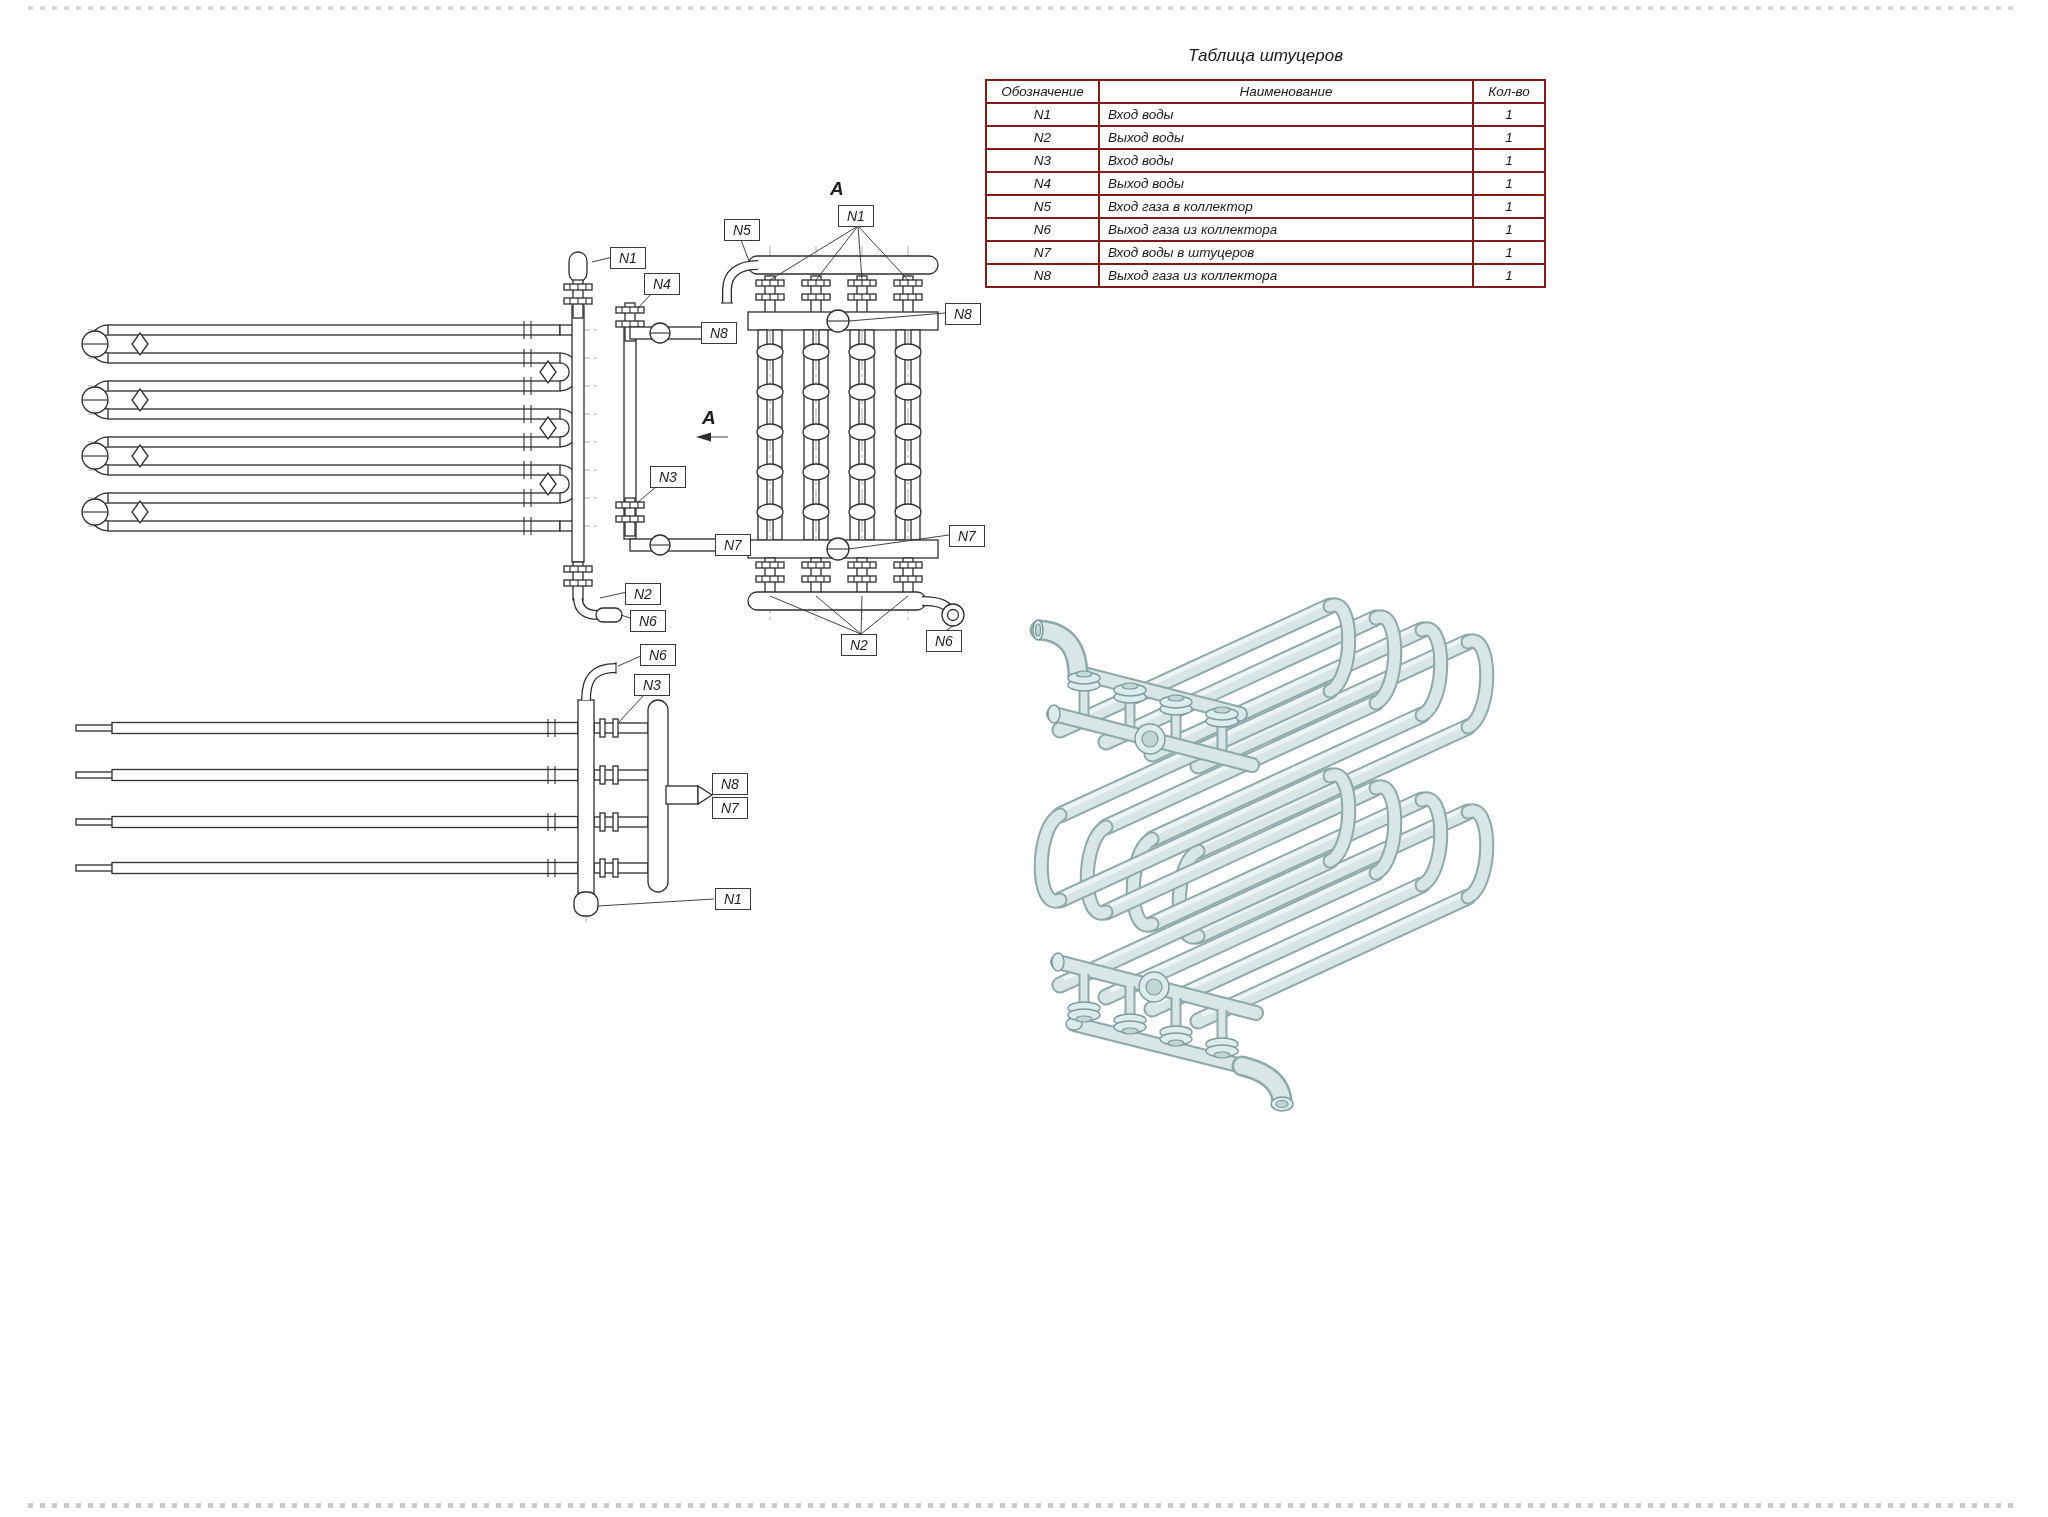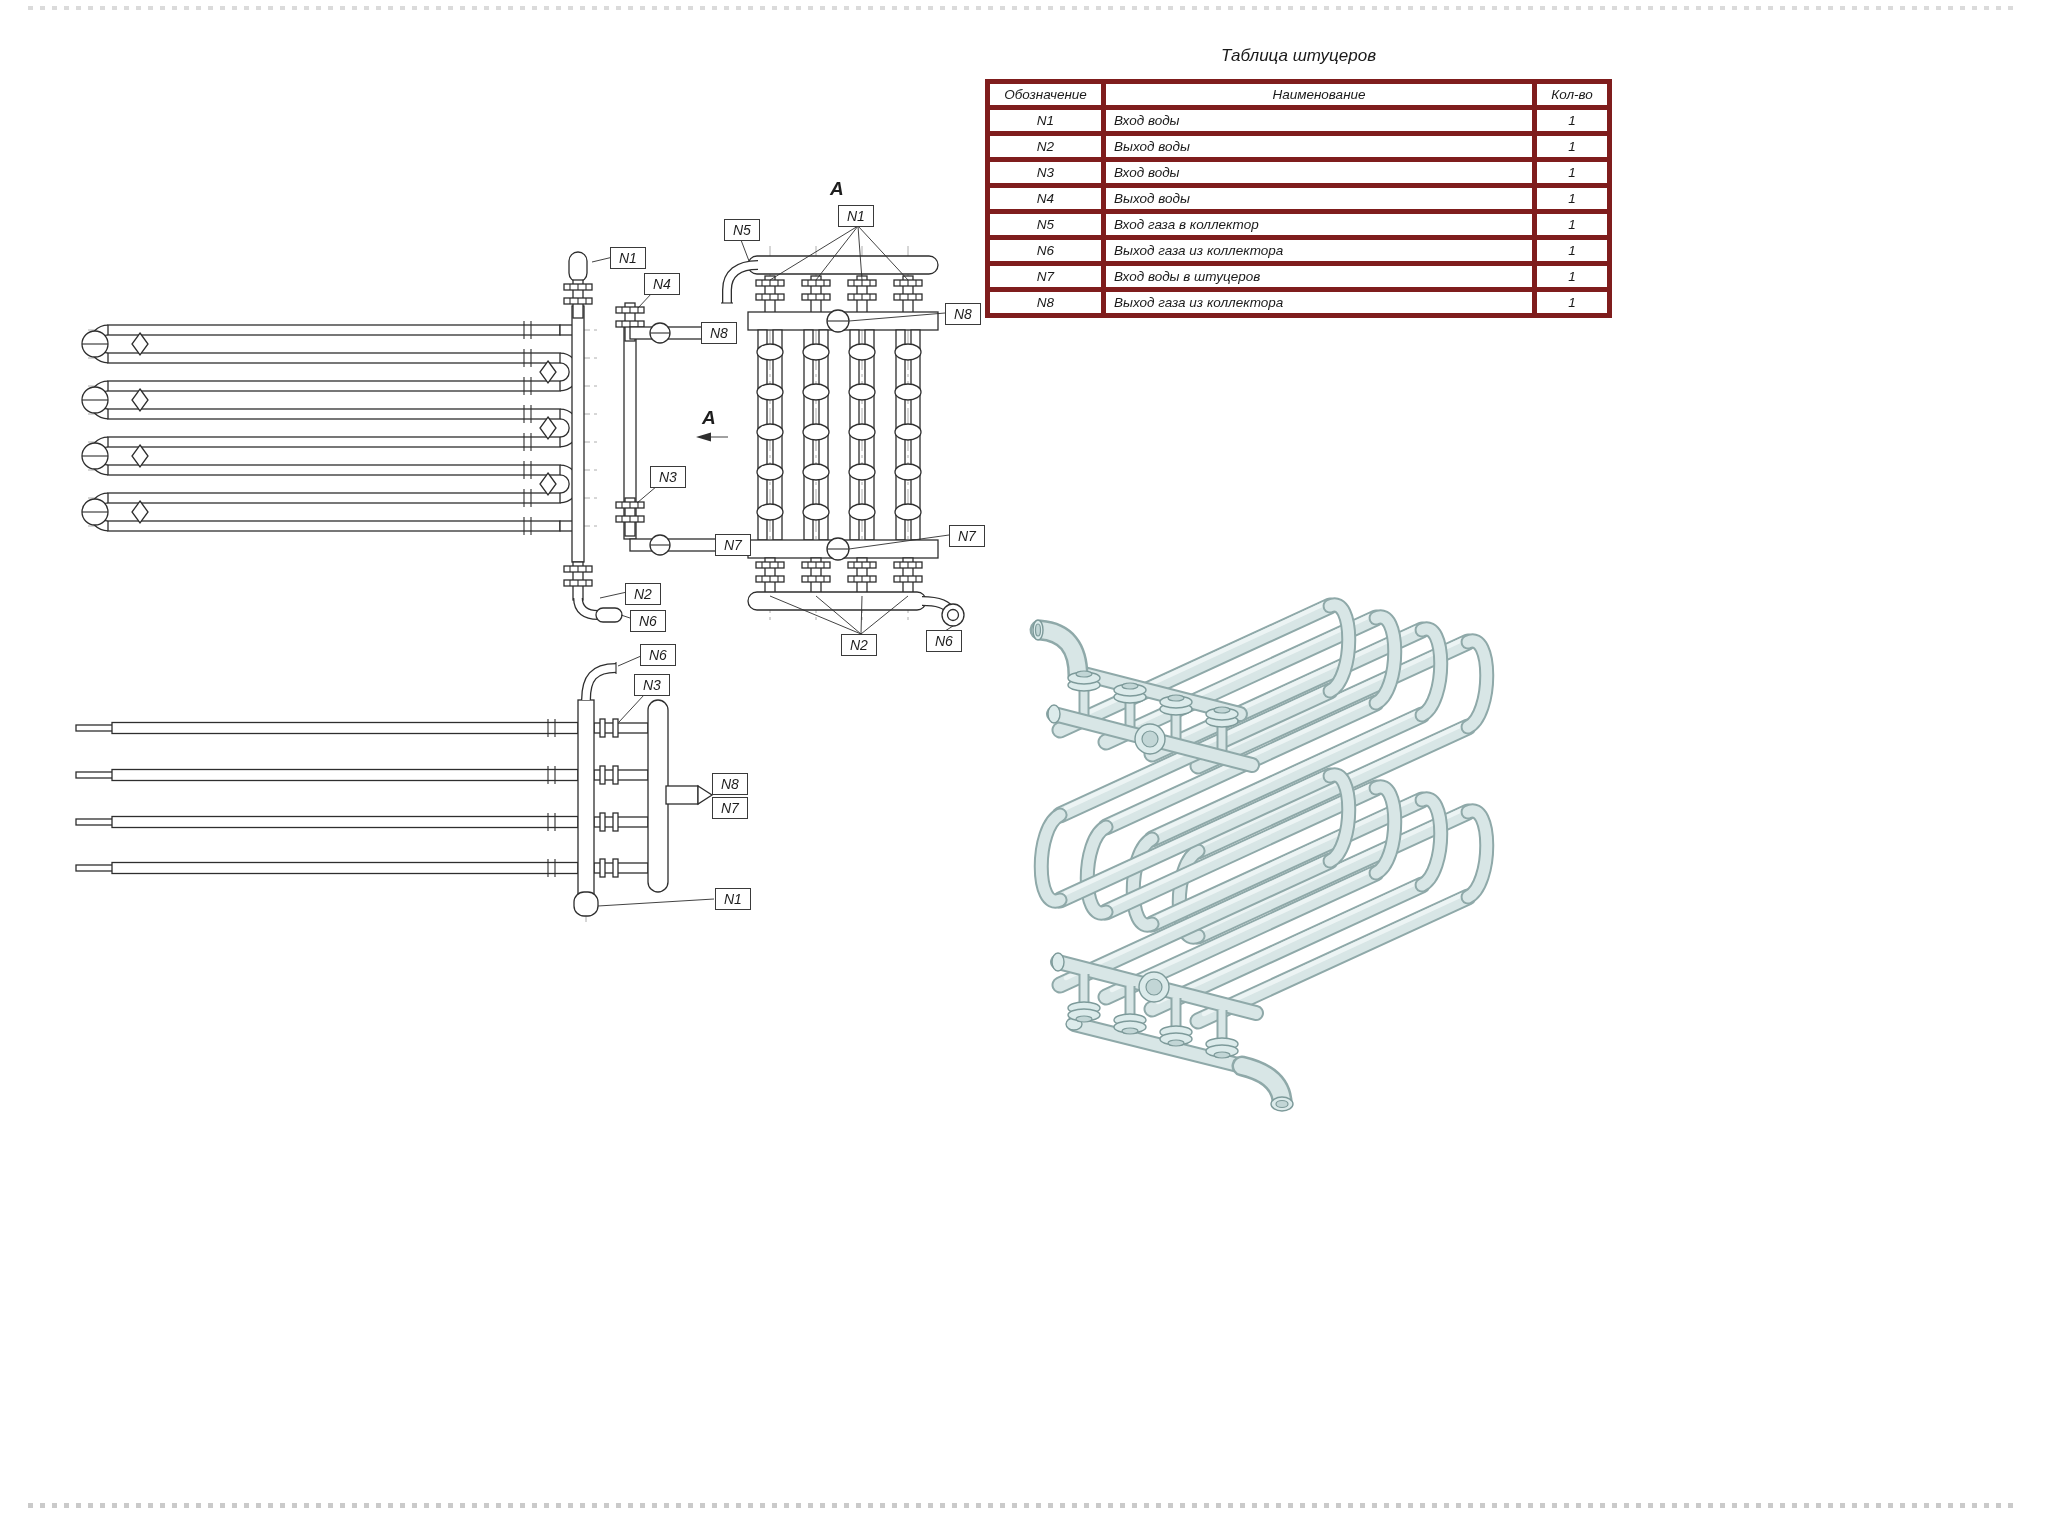--- a/index.html
+++ b/index.html
@@ -33,24 +33,24 @@
   .rciL{stroke:#d8e6e6;stroke-width:16;stroke-linecap:round;fill:none;}
   .rf{fill:#dcebeb;stroke:#7d9a9a;stroke-width:1.4;}
   .rf2{fill:#c2d6d6;stroke:#7d9a9a;stroke-width:1.2;}
 
   
   .callout{position:absolute;border:1.2px solid #3a3a3a;background:#fff;font-style:italic;
     font-size:14px;line-height:1;padding:3px 8px;color:#1d1d1d;white-space:nowrap;z-index:5;}
   .sec-label{position:absolute;font-style:italic;font-weight:bold;font-size:19px;color:#1d1d1d;z-index:5;}
 
   
-  .nz-block{position:absolute;left:985px;top:46px;width:627px;color:#1a1a1a;z-index:4;}
+  .nz-block{position:absolute;left:985px;top:46px;width:561px;color:#1a1a1a;z-index:4;}
   .nz-title{text-align:center;font-style:italic;font-size:17px;margin-bottom:13px;}
   .nz-block table{border-collapse:collapse;width:100%;font-size:13.5px;font-style:italic;}
-  .nz-block th,.nz-block td{border:5px solid #7f1d1d;height:21px;padding:0 8px;font-weight:normal;}
+  .nz-block th,.nz-block td{border:2px solid #7f1d1d;height:21px;padding:0 8px;font-weight:normal;}
   .nz-block th{text-align:center;}
   .nz-block td.c{text-align:center;}
 </style>
 </head>
 <body>
 
 <div class="sheet">
 
   <div class="edge-dots" style="top:6px;"></div>
   <div class="edge-dots" style="bottom:9px;opacity:.8;height:5px;"></div>

